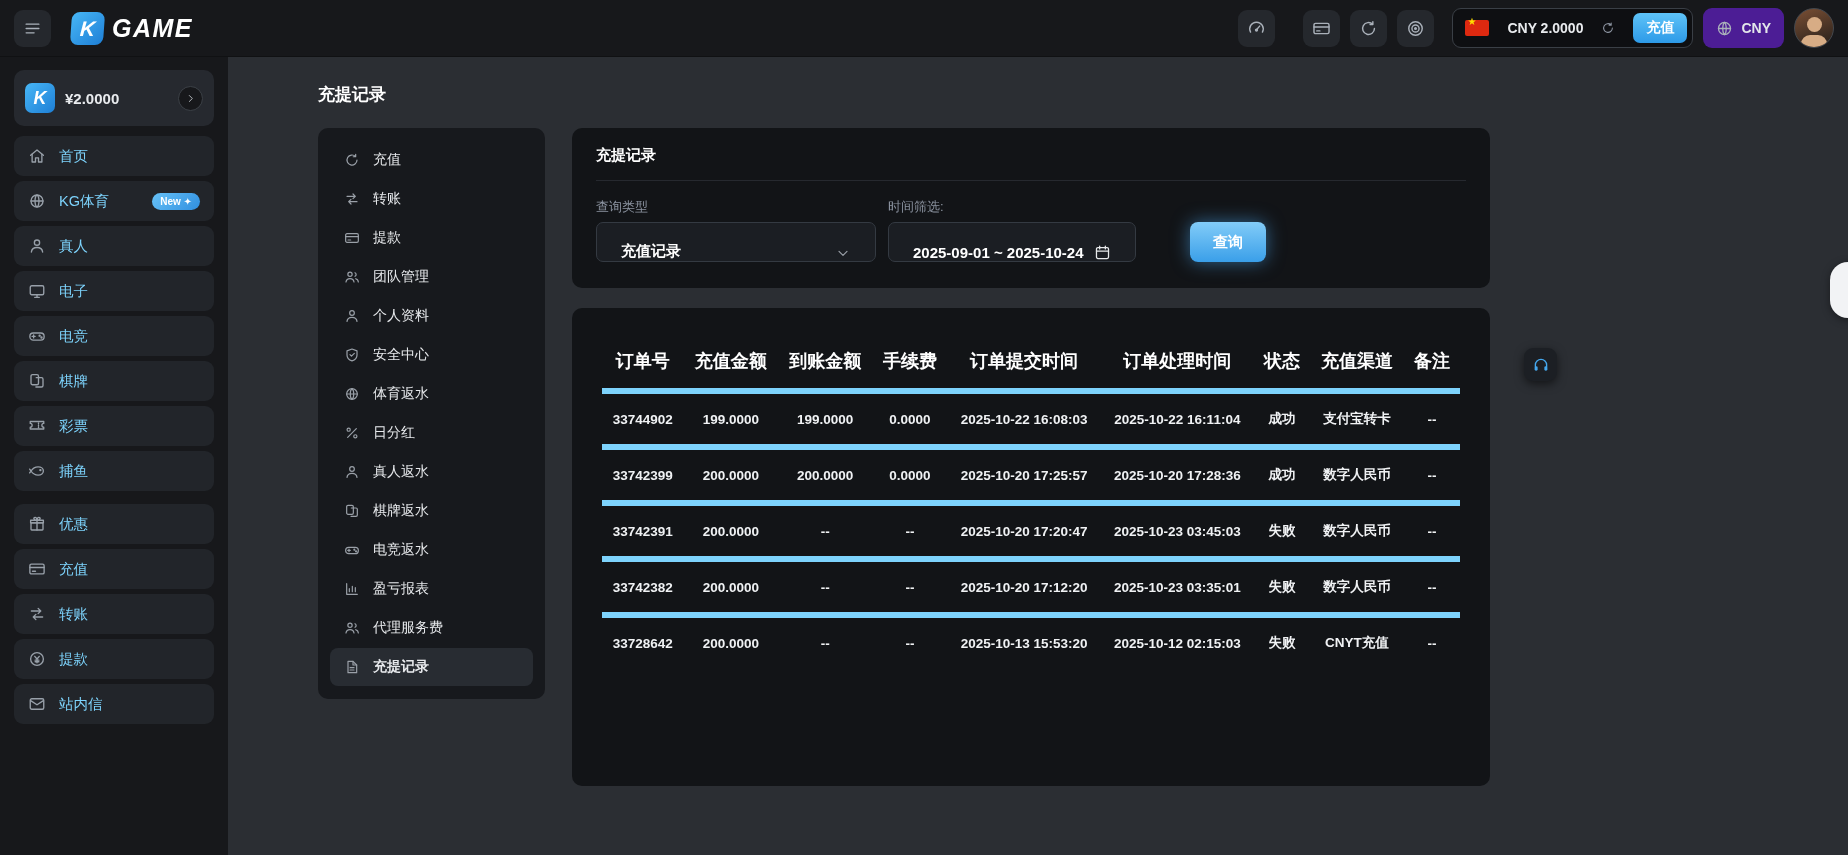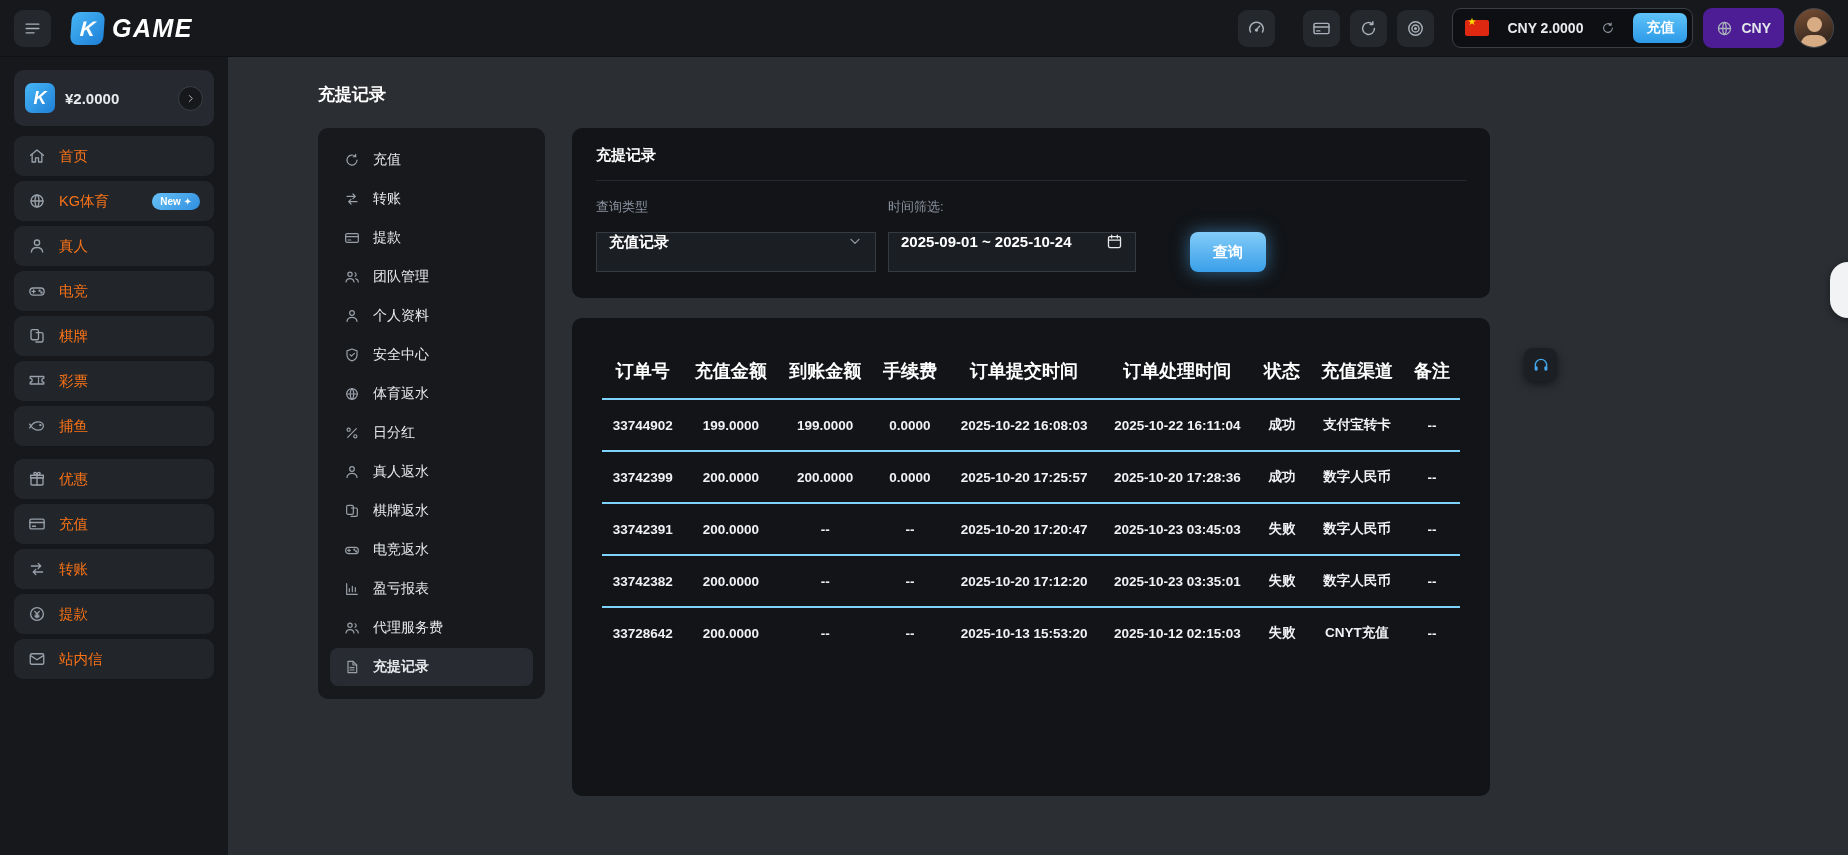--- a/index.html
+++ b/index.html
@@ -36,52 +36,52 @@
   
   .sidebar{width:228px;flex:0 0 228px;background:#17181b;padding:13px 14px;overflow:hidden}
   .wallet-card{height:56px;background:#26292f;border-radius:10px;display:flex;align-items:center;gap:10px;padding:0 11px;margin-bottom:10px;cursor:pointer}
   .wallet-logo{width:30px;height:30px;border-radius:7px;background:linear-gradient(135deg,#47b6f6,#1e7fd6);color:#fff;font-weight:900;font-style:italic;font-size:18px;display:flex;align-items:center;justify-content:center;flex:0 0 30px}
   .wallet-balance{font-weight:700;font-size:15px;flex:1}
   .wallet-arrow{width:25px;height:25px;border-radius:50%;background:#17181b;border:1px solid #3c4147;color:#cfd3d8;display:flex;align-items:center;justify-content:center;cursor:pointer}
   .wallet-arrow .icon{width:11px;height:11px}
   .side-list{display:flex;flex-direction:column;gap:5px}
   .side-item{height:40px;background:#22252a;border-radius:9px;display:flex;align-items:center;gap:13px;padding:0 14px;cursor:pointer}
   .side-item .icon{width:18px;height:18px;color:#98a0a9;flex:0 0 18px}
-  .side-label{font-size:14.5px;color:#f97316;flex:1;white-space:nowrap}
+  .side-label{font-size:14.5px;color:#7dd3fc;flex:1;white-space:nowrap}
   .badge{background:linear-gradient(135deg,#67c1f6,#2f8fe0);color:#fff;font-size:10px;font-weight:700;padding:3px 8px;border-radius:9px;white-space:nowrap}
   .side-divider{height:13px}
 
   
   .main{flex:1;min-width:0;padding:26px 0 0 90px;position:relative}
   .page-title{font-size:17px;font-weight:700;color:#fff;margin-bottom:22px}
   .content-row{display:flex;align-items:flex-start;gap:27px}
 
   .submenu{width:227px;flex:0 0 227px;background:#17191d;border-radius:10px;padding:13px 12px;display:flex;flex-direction:column;gap:1px}
   .sub-item{height:38px;display:flex;align-items:center;gap:13px;padding:0 14px;border-radius:8px;cursor:pointer}
   .sub-item .icon{width:16px;height:16px;color:#9aa0a8;flex:0 0 16px}
   .sub-label{font-size:14px;color:#e7e9ec;white-space:nowrap}
   .sub-item.active{background:#282c32}
   .sub-item.active .sub-label{font-weight:700}
 
   .content{flex:0 0 918px;width:918px;display:flex;flex-direction:column;gap:20px}
   .card{background:#121417;border-radius:10px}
   .filter-card{padding:18px 24px 26px}
   .card-title{font-size:15px;font-weight:700;color:#fff;padding-bottom:15px;border-bottom:1px solid #26292f;margin-bottom:17px}
   .filter-row{display:flex;align-items:flex-end;gap:12px}
-  .field label{display:block;font-size:13px;color:#8b93a0;margin-bottom:16px}
-  .select{width:280px;height:40px;background:#1b1e23;border:1px solid #343a42;border-radius:0;display:flex;align-items:flex-start;justify-content:space-between;gap:8px;padding:0 12px;font-weight:700;font-size:15px;color:#fff;cursor:pointer;white-space:nowrap}
+  .field label{display:block;font-size:13px;color:#8b93a0;margin-bottom:6px}
+  .select{width:280px;height:40px;background:#1b1e23;border:1px solid #343a42;border-radius:7px;display:flex;align-items:flex-end;justify-content:space-between;gap:8px;padding:0 24px;font-weight:700;font-size:15px;color:#fff;cursor:pointer;white-space:nowrap}
   .datebox{width:248px}
   .sel-caret{width:16px;height:16px;color:#9aa0a8;display:inline-flex}
   .cal{width:17px;height:17px;color:#e8eaec;display:inline-flex}
   .search-btn{height:40px;width:76px;margin-left:42px;border:none;border-radius:8px;background:linear-gradient(180deg,#82ccf8,#3a9fe9);box-shadow:0 0 18px rgba(74,168,240,.55);color:#fff;font-weight:700;font-size:15px;cursor:pointer}
 
   .table-card{padding:26px 30px;min-height:478px}
   table{width:100%;border-collapse:collapse}
   th{font-size:18px;font-weight:700;color:#fff;padding:15px 8px;white-space:nowrap;text-align:center}
-  tbody tr{border-top:2px solid #7dd3fc}
+  tbody tr{border-top:6px solid #7dd3fc}
   td{font-size:13.5px;font-weight:700;color:#f0f2f4;padding:16px 8px;text-align:center;white-space:nowrap}
 
   
   .support-fab{position:absolute;right:291px;top:348px;width:33px;height:33px;border-radius:9px;background:#1c1f24;box-shadow:0 3px 10px rgba(0,0,0,.55);display:flex;align-items:center;justify-content:center;color:#45a8ee;cursor:pointer}
   .support-fab .icon{width:18px;height:18px}
   .edge-tab{position:absolute;right:-18px;top:262px;width:36px;height:56px;border-radius:28px;background:#f2f3f5;box-shadow:0 2px 8px rgba(0,0,0,.4);cursor:pointer}
 
   .icon{display:inline-flex;align-items:center;justify-content:center}
   .icon svg,.refresh-mini svg,.sel-caret svg,.cal svg{width:100%;height:100%}
 </style>
@@ -198,20 +198,29 @@
             <span class="badge">New ✦</span>
           </div>
           <div class="side-item">
             <span class="icon">
               <svg viewBox="0 0 24 24" fill="none" stroke="currentColor" stroke-width="1.8" stroke-linecap="round" stroke-linejoin="round">
                 <circle cx="12" cy="7.5" r="3.5"></circle>
                 <path d="M4.5 20c.5-4 3.5-6 7.5-6s7 2 7.5 6"></path>
               </svg>
             </span>
             <span class="side-label">真人</span>
+          </div>
+          <div class="side-item">
+            <span class="icon">
+              <svg viewBox="0 0 24 24" fill="none" stroke="currentColor" stroke-width="1.8" stroke-linecap="round" stroke-linejoin="round">
+                <rect x="3" y="5" width="18" height="12" rx="2"></rect>
+                <path d="M9 20.5h6M12 17v3.5"></path>
+              </svg>
+            </span>
+            <span class="side-label">电子</span>
           </div>
           <div class="side-item">
             <span class="icon">
               <svg viewBox="0 0 24 24" fill="none" stroke="currentColor" stroke-width="1.8" stroke-linecap="round" stroke-linejoin="round">
                 <rect x="2.5" y="8" width="19" height="9.5" rx="4.5"></rect>
                 <path d="M7.5 10.5v4M5.5 12.5h4"></path>
                 <circle cx="15.5" cy="11.5" r="0.7" fill="currentColor"></circle>
                 <circle cx="18" cy="14" r="0.7" fill="currentColor"></circle>
               </svg>
             </span>

